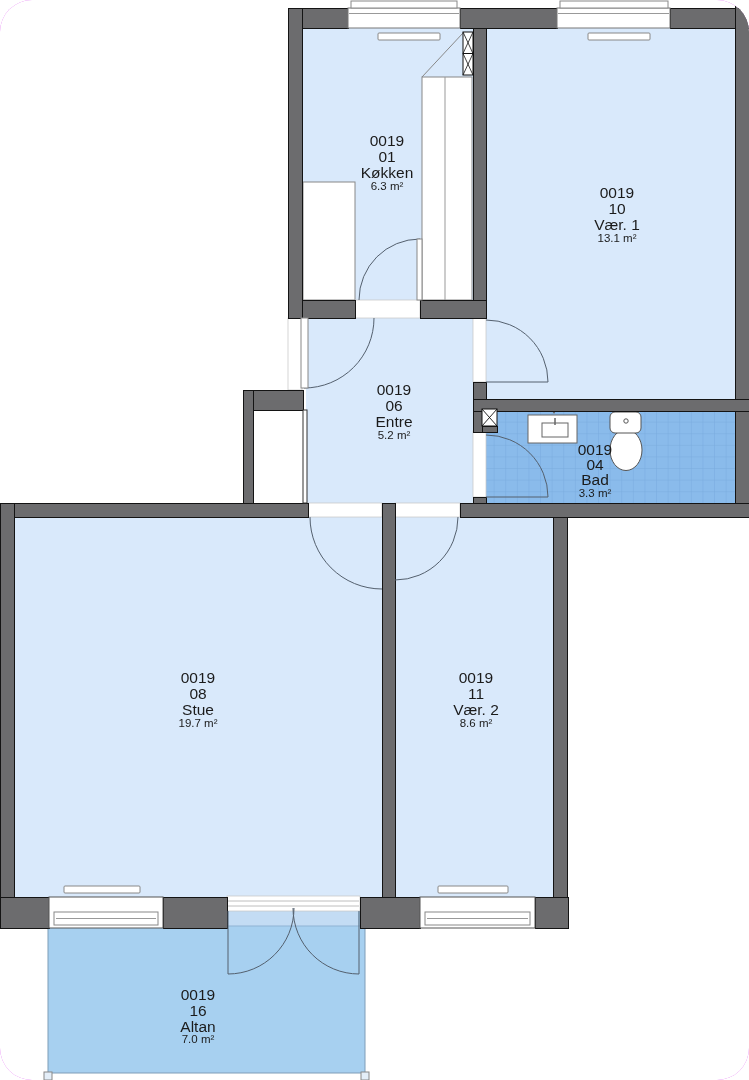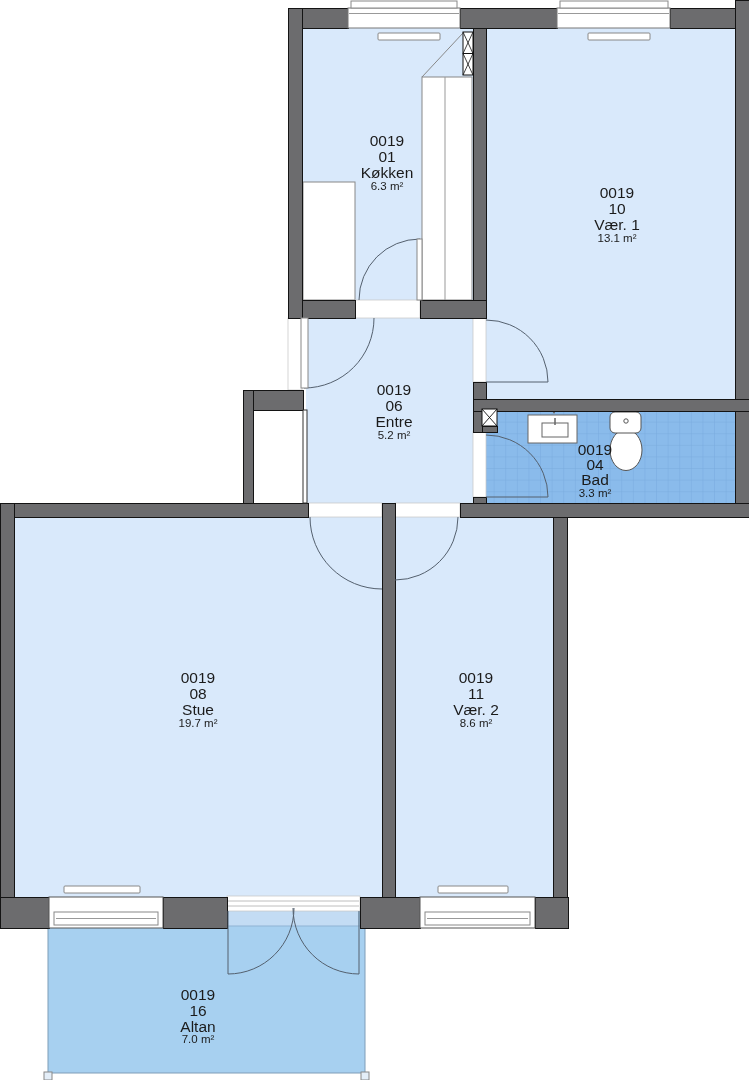--- a/index.html
+++ b/index.html
@@ -1,19 +1,20 @@
 <!DOCTYPE html>
 <html><head>
 <meta charset="utf-8">
 <style>
   html, body { margin: 0; padding: 0; background: #ffffff; }
   .plan-wrap {
     width: 749px; height: 1080px; position: relative;
     background: #d946ef; overflow: hidden;
     font-family: "Liberation Sans", sans-serif;
+    border-radius: 32px;
   }
   svg { display: block; }
   text {
     font-family: "Liberation Sans", sans-serif;
     fill: #1b1b1b;
     text-anchor: middle;
   }
   .room-line { font-size: 15.5px; }
   .area-line { font-size: 11.5px; }
 </style>

